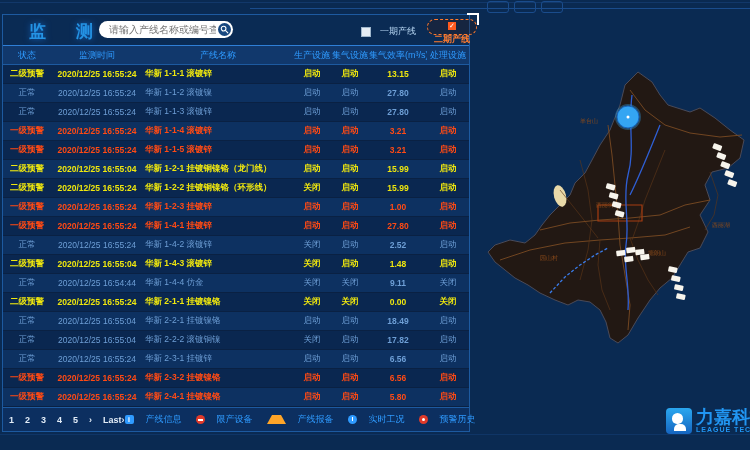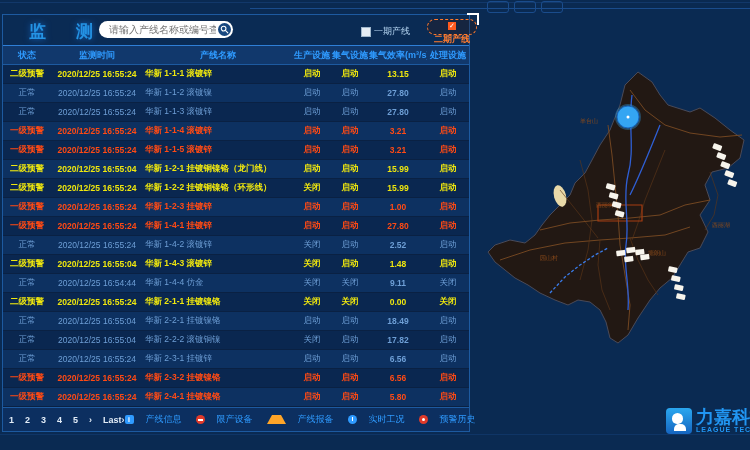--- a/index.html
+++ b/index.html
@@ -19,34 +19,34 @@
   .panel-header{position:relative;height:30px;}
   .title{position:absolute;left:26px;top:5px;font-size:17px;font-weight:bold;color:#2493e4;
          letter-spacing:30px;text-shadow:0 0 6px #1565c0;white-space:nowrap;}
   .search{position:absolute;left:96px;top:6px;width:134px;height:17px;background:#fff;
           border-radius:9px;display:flex;align-items:center;padding:0 2px 0 8px;box-sizing:border-box;}
   .search input{border:none;outline:none;background:transparent;flex:1;font-size:10px;color:#333;
           font-family:Liberation Serif, serif;min-width:0;text-align:right;}
   .sbtn{width:13px;height:13px;border-radius:50%;background:#17477f;display:flex;align-items:center;
         justify-content:center;flex:0 0 13px;}
   .sbtn svg{display:block;}
-  .phase1{position:absolute;left:358px;top:10px;display:flex;align-items:center;gap:3px;
+  .phase1{position:absolute;left:358px;top:10px;display:flex;align-items:center;gap:9px;
           color:#b9d9f5;font-size:9px;cursor:pointer;white-space:nowrap;}
   .cb{width:8px;height:8px;background:#e6edf5;border:1px solid #9fb6cc;display:inline-block;}
   .phase2{position:absolute;left:424px;top:4px;height:16px;padding:2px 6px;border:1px dashed #ff7b2f;
           border-radius:10px;display:flex;align-items:center;gap:3px;color:#ff7b2f;font-size:9px;
           font-weight:bold;background:rgba(60,20,5,.25);white-space:nowrap;box-sizing:border-box;flex-direction:column;}
   .cb2{width:8px;height:8px;background:#ff5a1e;display:inline-block;color:#fff;font-size:7px;
        line-height:8px;text-align:center;}
   .corner{position:absolute;right:-3px;top:-7px;width:10px;height:10px;
           border-top:2px solid #fff;border-right:2px solid #fff;}
 
   
   table{border-collapse:collapse;table-layout:fixed;width:466px;}
-  thead th{color:#2f9bff;font-weight:bold;font-size:9px;height:18px;background:#11386c;
+  thead th{color:#2f9bff;font-weight:normal;font-size:9px;height:18px;background:#11386c;
            border-top:1px solid #2f7fd6;border-bottom:1px solid #1d5aa0;padding:0;white-space:nowrap;overflow:hidden;}
   tbody td{font-size:8.5px;height:18px;text-align:center;padding:0;white-space:nowrap;overflow:hidden;}
   tbody tr{border-bottom:1px solid #0a2143;}
   tbody tr:nth-child(even){background:#0d3161;}
   tbody tr:nth-child(odd){background:#0a2750;}
   .c0{width:48px;} .c1{width:92px;text-align:center;} .c2{width:150px;text-align:center;}
   .c3{width:38px;} .c4{width:38px;} .c5{width:58px;} .c6{width:42px;}
   tbody .c2{text-align:left;padding-left:2px;}
   tbody .c5{font-weight:bold;}
   .lv0{color:#6e9fd6;}

